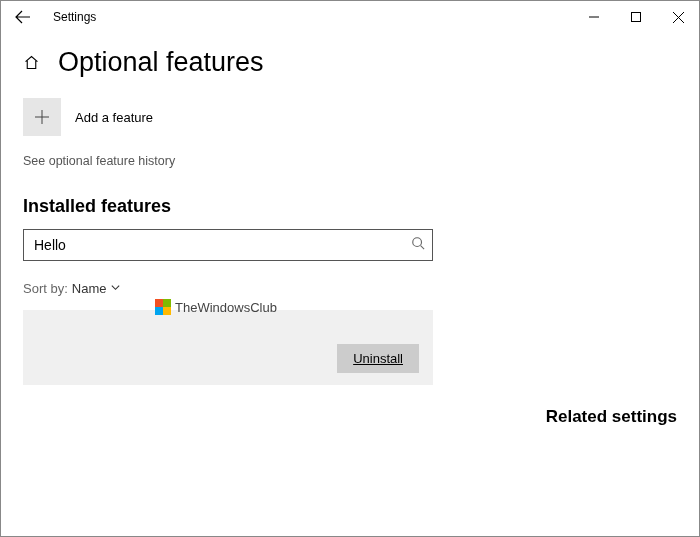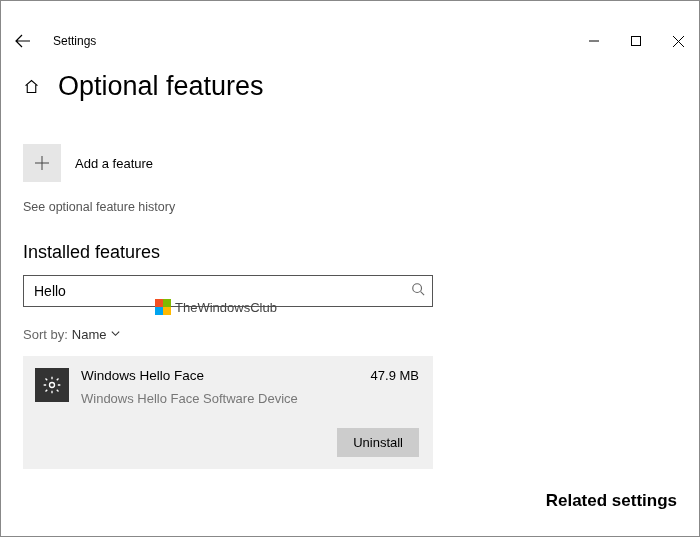--- a/index.html
+++ b/index.html
@@ -14,21 +14,20 @@
       background: #fff;
       border: 1px solid #888;
       position: relative;
       overflow: hidden;
     }
     .titlebar {
       height: 32px;
       display: flex;
       align-items: center;
       padding: 0 0 0 8px;
-      margin-top: 24px;
     }
     .titlebar .back {
       width: 28px;
       height: 28px;
       display: flex;
       align-items: center;
       justify-content: center;
     }
     .titlebar .title {
       margin-left: 16px;
@@ -43,21 +42,21 @@
       justify-content: center;
     }
     .content {
       padding: 8px 22px 0 22px;
     }
     .page-header {
       display: flex;
       align-items: center;
       gap: 18px;
       margin-top: 6px;
-      margin-bottom: 42px;
+      margin-bottom: 20px;
     }
     .home-icon {
       display: flex;
       align-items: center;
       justify-content: center;
     }
     h1 {
       font-weight: 400;
       font-size: 27px;
     }
@@ -81,21 +80,21 @@
     }
     .add-label {
       font-size: 13px;
     }
     .history-link {
       font-size: 12.5px;
       color: #555;
       margin-bottom: 28px;
     }
     h2 {
-      font-weight: 400;
+      font-weight: 700;
       font-size: 18px;
       margin-bottom: 12px;
     }
     .search-row {
       position: relative;
       width: 410px;
     }
     .search-box {
       width: 410px;
       height: 32px;
@@ -173,20 +172,21 @@
       font-size: 13px;
       color: #777;
     }
     .feature-size {
       font-size: 13px;
     }
     .feature-actions {
       display: flex;
       justify-content: flex-end;
       margin-top: 22px;
+      text-decoration: underline;
     }
     .uninstall-btn {
       background: #ccc;
       border: none;
       padding: 7px 16px;
       font-size: 13px;
     }
     .related {
       font-weight: 600;
       font-size: 17px;
@@ -262,33 +262,20 @@
     <span class="sort-label">Sort by:</span>
     <span>Name</span>
     <span>
       <svg width="11" height="11" viewBox="0 0 12 12" fill="none" stroke="#333" stroke-width="1.2">
         <path d="M2 4 L6 8 L10 4"></path>
       </svg>
     </span>
   </div>
 
   <div class="feature-card">
-    <div class="feature-top">
-      <div class="feature-icon">
-        <svg width="20" height="20" viewBox="0 0 24 24" fill="none" stroke="#fff" stroke-width="1.6">
-          <circle cx="12" cy="12" r="3"></circle>
-          <path d="M12 2v3M12 19v3M4.2 4.2l2.1 2.1M17.7 17.7l2.1 2.1M2 12h3M19 12h3M4.2 19.8l2.1-2.1M17.7 6.3l2.1-2.1"></path>
-        </svg>
-      </div>
-      <div class="feature-text">
-        <div class="feature-name">Windows Hello Face</div>
-        <div class="feature-desc">Windows Hello Face Software Device</div>
-      </div>
-      <div class="feature-size">47.9 MB</div>
-    </div>
     <div class="feature-actions">
       <button class="uninstall-btn">Uninstall</button>
     </div>
   </div>
 
   <div class="related">Related settings</div>
 
 </div>
 
 <div class="watermark">

